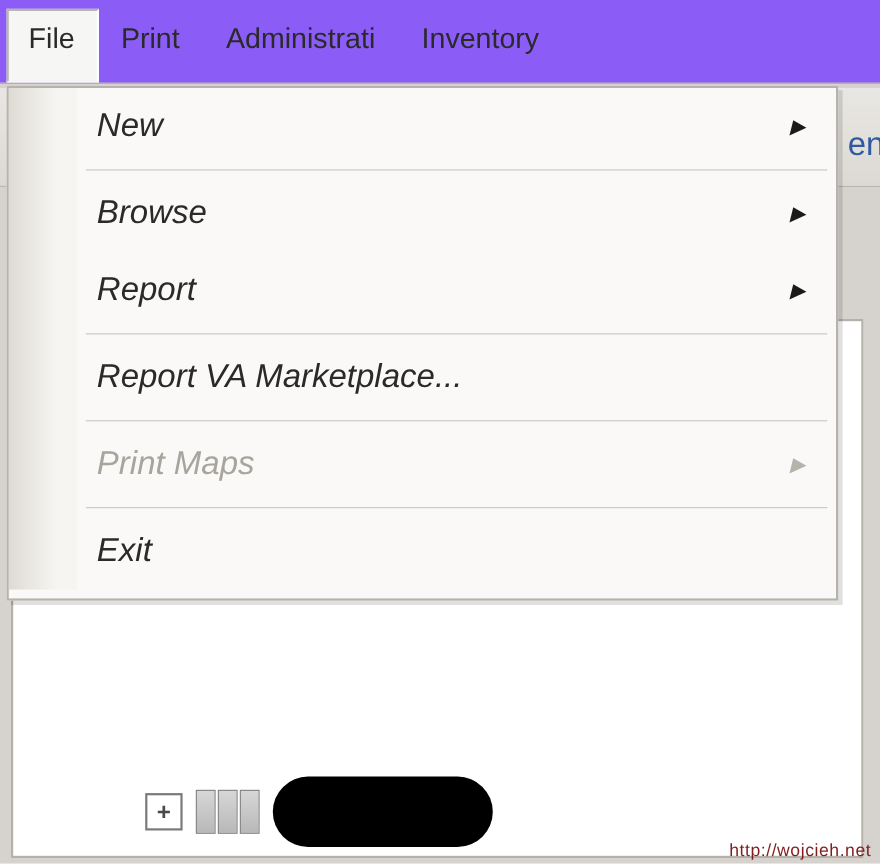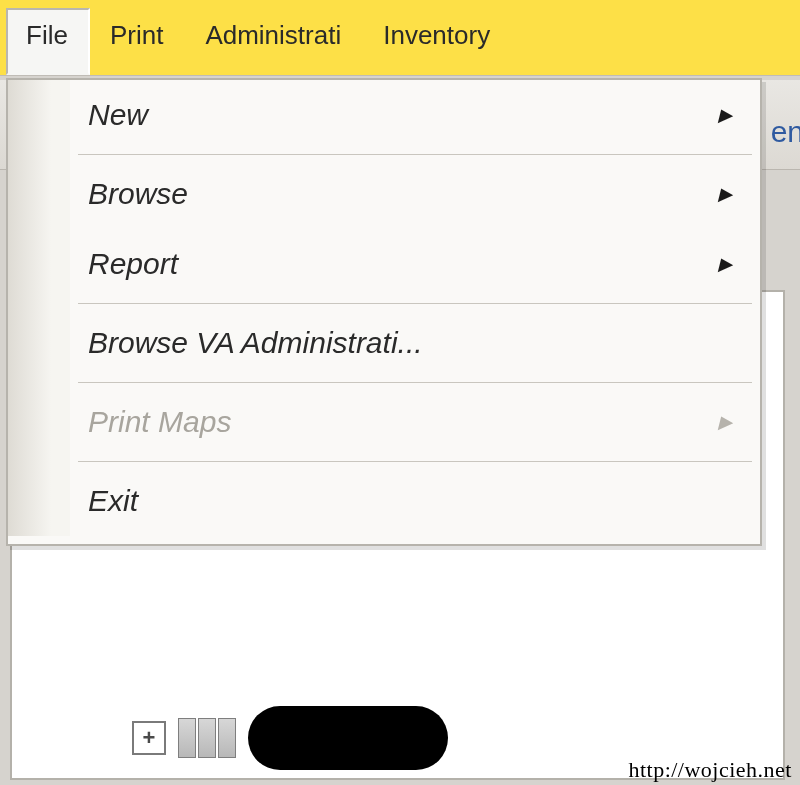--- a/index.html
+++ b/index.html
@@ -7,21 +7,21 @@
       font-family: Tahoma, Verdana, sans-serif;
       font-size: 26px;
       background: #d6d3ce;
       width: 800px;
       height: 785px;
       overflow: hidden;
       position: relative;
     }
     .menubar {
       display: flex;
-      background: #fde047;
+      background: #8b5cf6;
       height: 76px;
       padding: 8px 0 0 6px;
       border-bottom: 1px solid #c0bcb6;
     }
     .menubar-item {
       padding: 10px 20px 10px 18px;
       color: #2a2a2a;
       cursor: default;
       border: 2px solid transparent;
     }
@@ -136,25 +136,24 @@
     .redacted {
       width: 200px;
       height: 64px;
       background: #000;
       border-radius: 32px;
     }
     .watermark {
       position: absolute;
       right: 8px;
       bottom: 2px;
-      font-size: 22px;
-      color: #000000;
+      font-size: 16px;
+      color: #7f1d1d;
       z-index: 6;
       letter-spacing: 0.5px;
-      font-family: Liberation Serif, serif;
     }
   </style>
 </head>
 <body>
 
 <div class="menubar">
   <div class="menubar-item active">File</div>
   <div class="menubar-item">Print</div>
   <div class="menubar-item">Administrati</div>
   <div class="menubar-item">Inventory</div>
@@ -178,21 +177,21 @@
       <div class="dd-item">
         <span>Browse</span>
         <span class="arrow">▶</span>
       </div>
       <div class="dd-item">
         <span>Report</span>
         <span class="arrow">▶</span>
       </div>
       <div class="dd-sep"></div>
       <div class="dd-item">
-        <span>Browse VA Administrati...</span>
+        <span>Report VA Marketplace...</span>
       </div>
       <div class="dd-sep"></div>
       <div class="dd-item disabled">
         <span>Print Maps</span>
         <span class="arrow">▶</span>
       </div>
       <div class="dd-sep"></div>
       <div class="dd-item">
         <span>Exit</span>
       </div>

